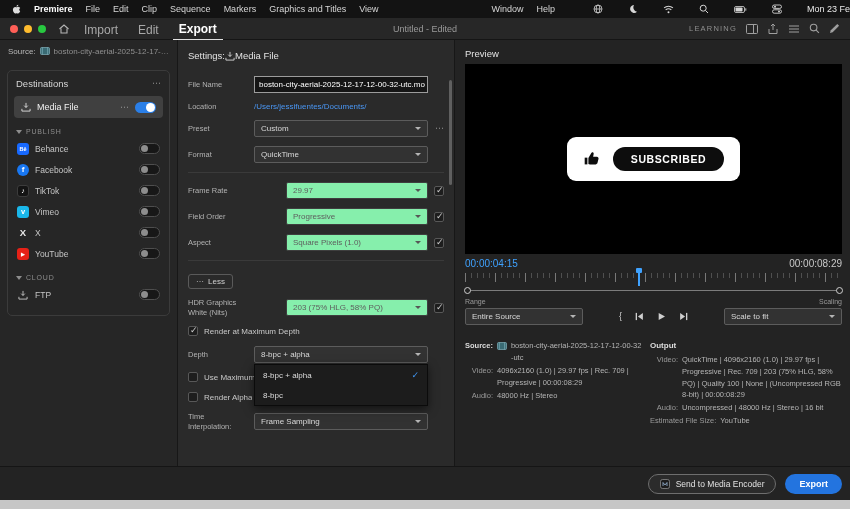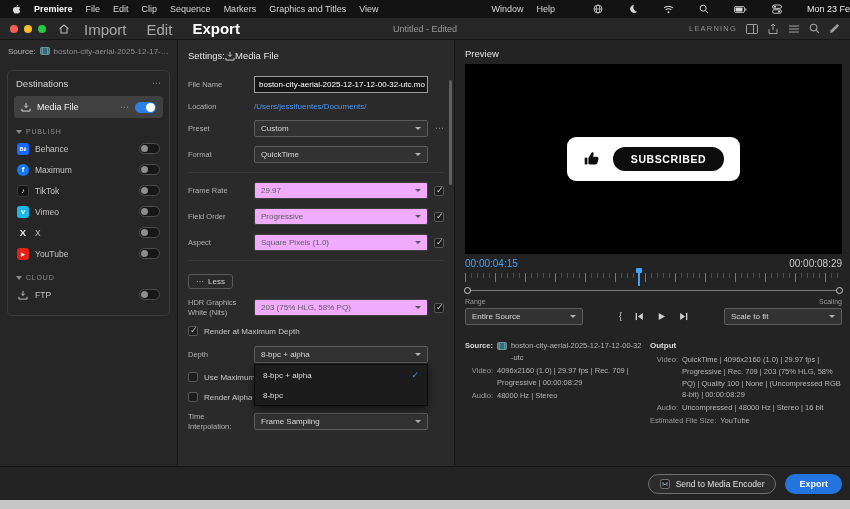--- a/index.html
+++ b/index.html
@@ -20,21 +20,21 @@
 
   
   .window { position:absolute; top:18px; left:0; width:850px; height:482px; background:#242424; color:#ccc; }
 
   .titlebar { position:absolute; top:0; left:0; right:0; height:22px; background:#272727;
     border-bottom:1px solid #151515; display:flex; align-items:center; padding:0 10px; gap:8px; }
   .traffic { display:flex; gap:6px; margin-right:4px; }
   .light { width:8px; height:8px; border-radius:50%; }
   .light.red{background:#ff5f57}.light.yellow{background:#febc2e}.light.green{background:#28c840}
   .home-btn svg { display:block; }
-  .tb-tab { font-size:15px; color:#a8a8a8; padding:5px 6px 3px; }
+  .tb-tab { font-size:12px; color:#a8a8a8; padding:5px 6px 3px; }
   .tb-tab.active { color:#fff; font-weight:bold; border-bottom:2px solid #e0e0e0; }
   .tb-title { position:absolute; left:50%; transform:translateX(-50%); font-size:9px; color:#9a9a9a; }
   .tb-right { margin-left:auto; display:flex; align-items:center; gap:9px; }
   .learning { font-size:7.5px; letter-spacing:1.2px; color:#8f8f8f; }
   .tb-icon svg { display:block; }
 
   
   .col-left { position:absolute; top:22px; left:0; width:178px; bottom:34px; background:#262626; border-right:1px solid #171717; }
   .source-row { display:flex; align-items:center; gap:4px; padding:6px 8px 0; font-size:8px; color:#b9b9b9; white-space:nowrap; overflow:hidden; }
   .source-row .clip-name { color:#8f8f8f; overflow:hidden; text-overflow:ellipsis; }
@@ -73,21 +73,21 @@
   .form { position:absolute; top:36px; left:10px; right:10px; bottom:0; overflow:hidden; }
   .frow { display:flex; align-items:center; margin-bottom:9px; }
   .flabel { width:66px; flex:none; font-size:7.5px; color:#b2b2b2; line-height:1.25; padding-right:6px; }
   .ctrl { flex:1; min-width:0; }
   .slot { width:16px; flex:none; display:flex; justify-content:flex-end; align-items:center; }
   .text-input { height:17px; background:#151515; border:1px solid #9c9c9c; color:#fff; font-size:8px; padding:0 4px; display:flex; align-items:center; white-space:nowrap; overflow:hidden; }
   .link { font-size:8px; color:#4a97f5; white-space:nowrap; overflow:hidden; }
   .select { height:17px; background:#323232; border:1px solid #5c5c5c; border-radius:2px; color:#d8d8d8; font-size:8px; display:flex; align-items:center; padding:0 6px; gap:4px; }
   .select .val { flex:1; white-space:nowrap; overflow:hidden; }
   .car { width:0; height:0; border-left:3px solid transparent; border-right:3px solid transparent; border-top:3.5px solid #b5b5b5; flex:none; }
-  .select.disabled { background:#f0abfc; border-color:#3e3e3e; color:#5e5e5e; }
+  .select.disabled { background:#86efac; border-color:#3e3e3e; color:#5e5e5e;margin-left:32px; }
   .select.disabled .car { border-top-color:#565656; }
   .cb { width:10px; height:10px; border:1px solid #585858; background:#1d1d1d; border-radius:2px; position:relative; flex:none; }
   .cb.checked::after { content:"\2713"; position:absolute; left:1px; top:-2px; font-size:9px; color:#cfcfcf; }
   .divider { border-top:1px solid #3a3a3a; margin:2px -10px 9px; }
   .less-btn { display:inline-flex; align-items:center; gap:4px; border:1px solid #5a5a5a; border-radius:3px; padding:2px 7px; font-size:8px; color:#d0d0d0; margin-bottom:9px; }
   .less-btn::before { content:"\22EF"; font-size:8px; color:#b0b0b0; }
   .cbrow { display:flex; align-items:center; gap:6px; margin-bottom:10px; }
   .cb-label { font-size:8px; color:#c9c9c9; white-space:nowrap; overflow:hidden; }
   .depth-row { position:relative; }
   .dropdown-menu { position:absolute; left:66px; right:16px; top:18px; background:#1c1c1c; border:1px solid #0b0b0b; box-shadow:0 3px 9px rgba(0,0,0,.55); z-index:20; }
@@ -298,21 +298,21 @@
           <span>PUBLISH</span>
         </div>
 
         <div class="dest-item">
           <span class="brand behance"></span>
           <span class="lbl">Behance</span>
           <span class="toggle off"></span>
         </div>
         <div class="dest-item">
           <span class="brand facebook"></span>
-          <span class="lbl">Maximum</span>
+          <span class="lbl">Facebook</span>
           <span class="toggle off"></span>
         </div>
         <div class="dest-item">
           <span class="brand tiktok"></span>
           <span class="lbl">TikTok</span>
           <span class="toggle off"></span>
         </div>
         <div class="dest-item">
           <span class="brand vimeo"></span>
           <span class="lbl">Vimeo</span>

